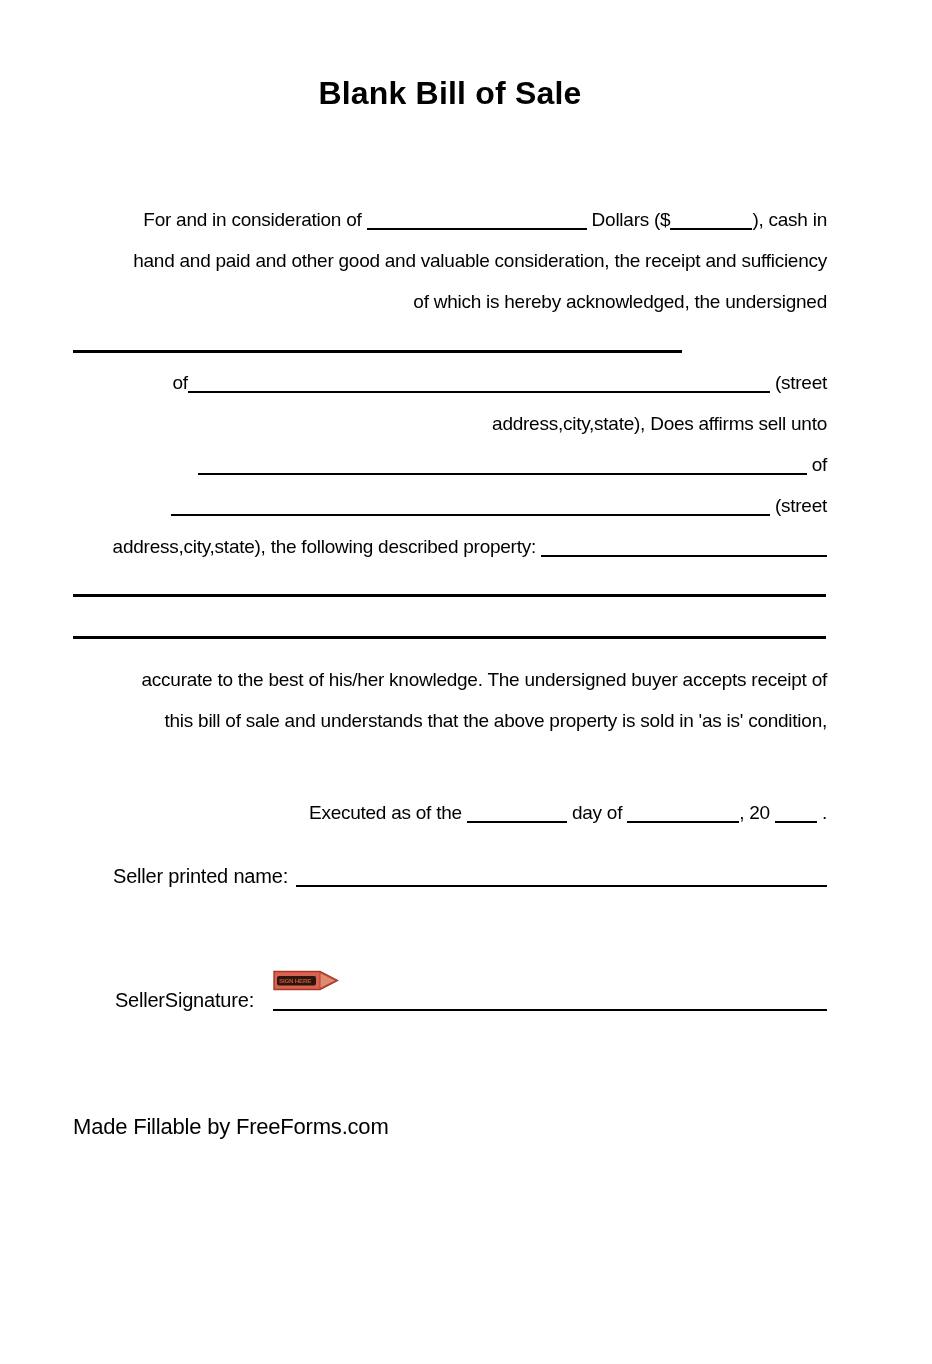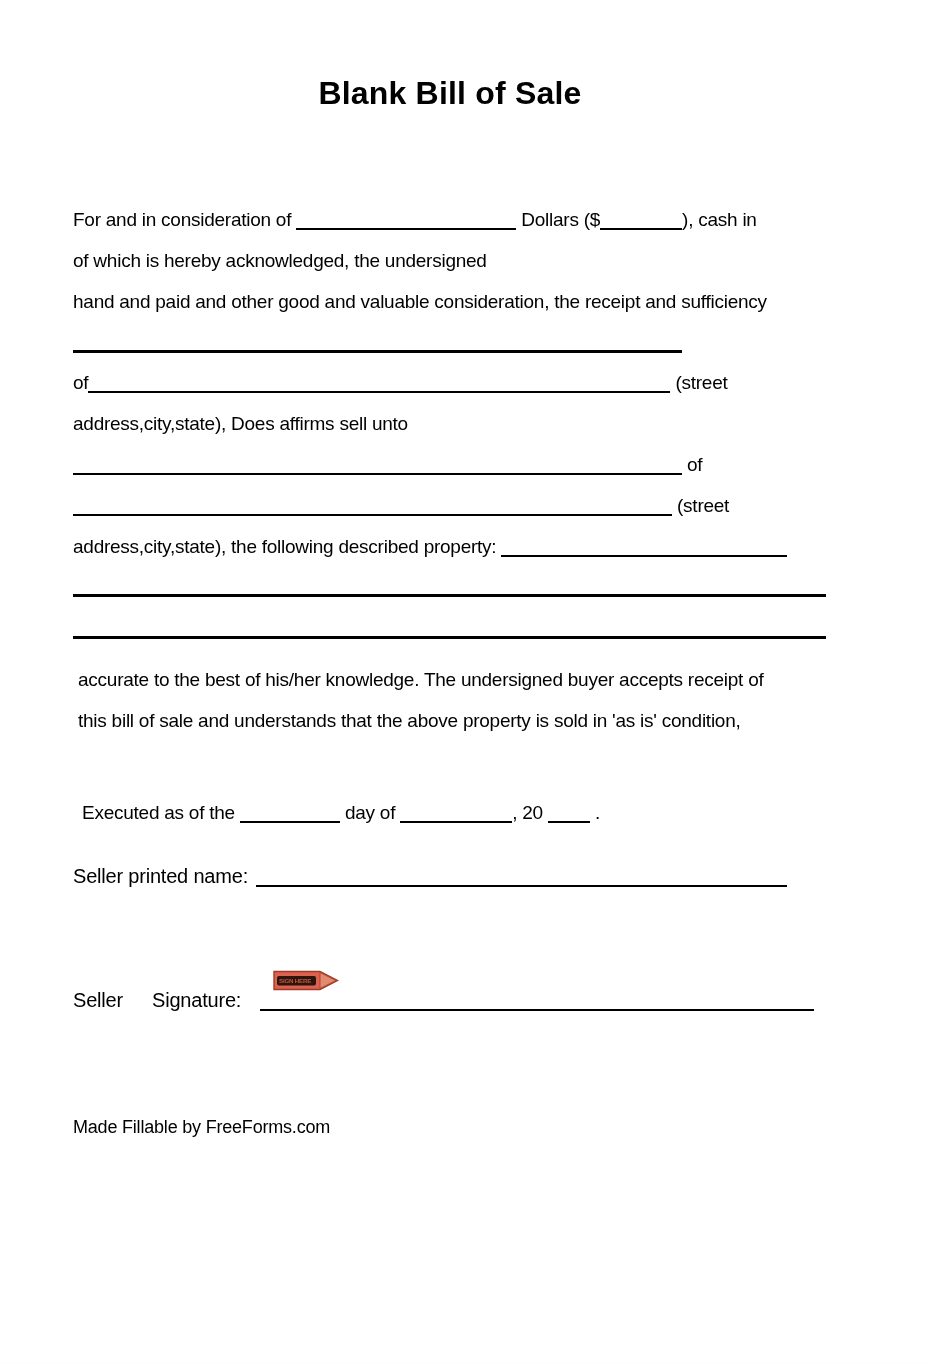--- a/index.html
+++ b/index.html
@@ -21,20 +21,21 @@
     font-weight:bold;
     text-align:center;
     letter-spacing:0.2px;
     white-space:nowrap;
   }
   .line{
     font-size:19px;
     line-height:41px;
     letter-spacing:-0.25px;
     white-space:nowrap;
+    text-align:right;
   }
   .labels{font-size:20px;letter-spacing:-0.2px;}
   .blank{
     display:inline-block;
     height:1px;
     border-bottom:2px solid #000;
     vertical-align:-4px;
   }
   .hline{
     height:0;
@@ -57,21 +58,21 @@
   .printed-line-seller{width:531px;margin-left:8px;}
   .printed-line-buyer{width:529px;margin-left:8px;}
   .sign-tag{
     position:absolute;
     width:66px;height:21px;
   }
   .sign-tag-seller{left:200px;top:-10px;}
   .sign-tag-buyer{left:201px;top:-7px;}
   .footer{
     margin-top:95px;
-    font-size:18px;
+    font-size:22px;
     line-height:22px;
     letter-spacing:-0.2px;
     white-space:nowrap;
   }
   .bottom-edge{
     position:absolute;
     left:0;right:0;bottom:0;height:26px;
     background:linear-gradient(to bottom,#ffffff,#f3f3f5);
   }
 </style>
@@ -79,22 +80,22 @@
 <body>
 
 <div class="page">
 
   <div class="title">Blank Bill of Sale</div>
 
   <div class="para1">
     <div class="line">
       <span>For and in consideration of </span><span class="blank" style="width:220px"></span><span> Dollars ($</span><span class="blank" style="width:82px"></span><span>), cash in</span>
     </div>
+    <div class="line">hand and paid and other good and valuable consideration, the receipt and sufficiency</div>
     <div class="line">of which is hereby acknowledged, the undersigned</div>
-    <div class="line">hand and paid and other good and valuable consideration, the receipt and sufficiency</div>
   </div>
 
   <div class="hline hline-undersigned"></div>
 
   <div class="seller-of-block">
     <div class="line">
       <span>of</span><span class="blank" style="width:582px"></span><span> (street</span>
     </div>
     <div class="line">address,city,state), Does affirms sell unto</div>
     <div class="line">

